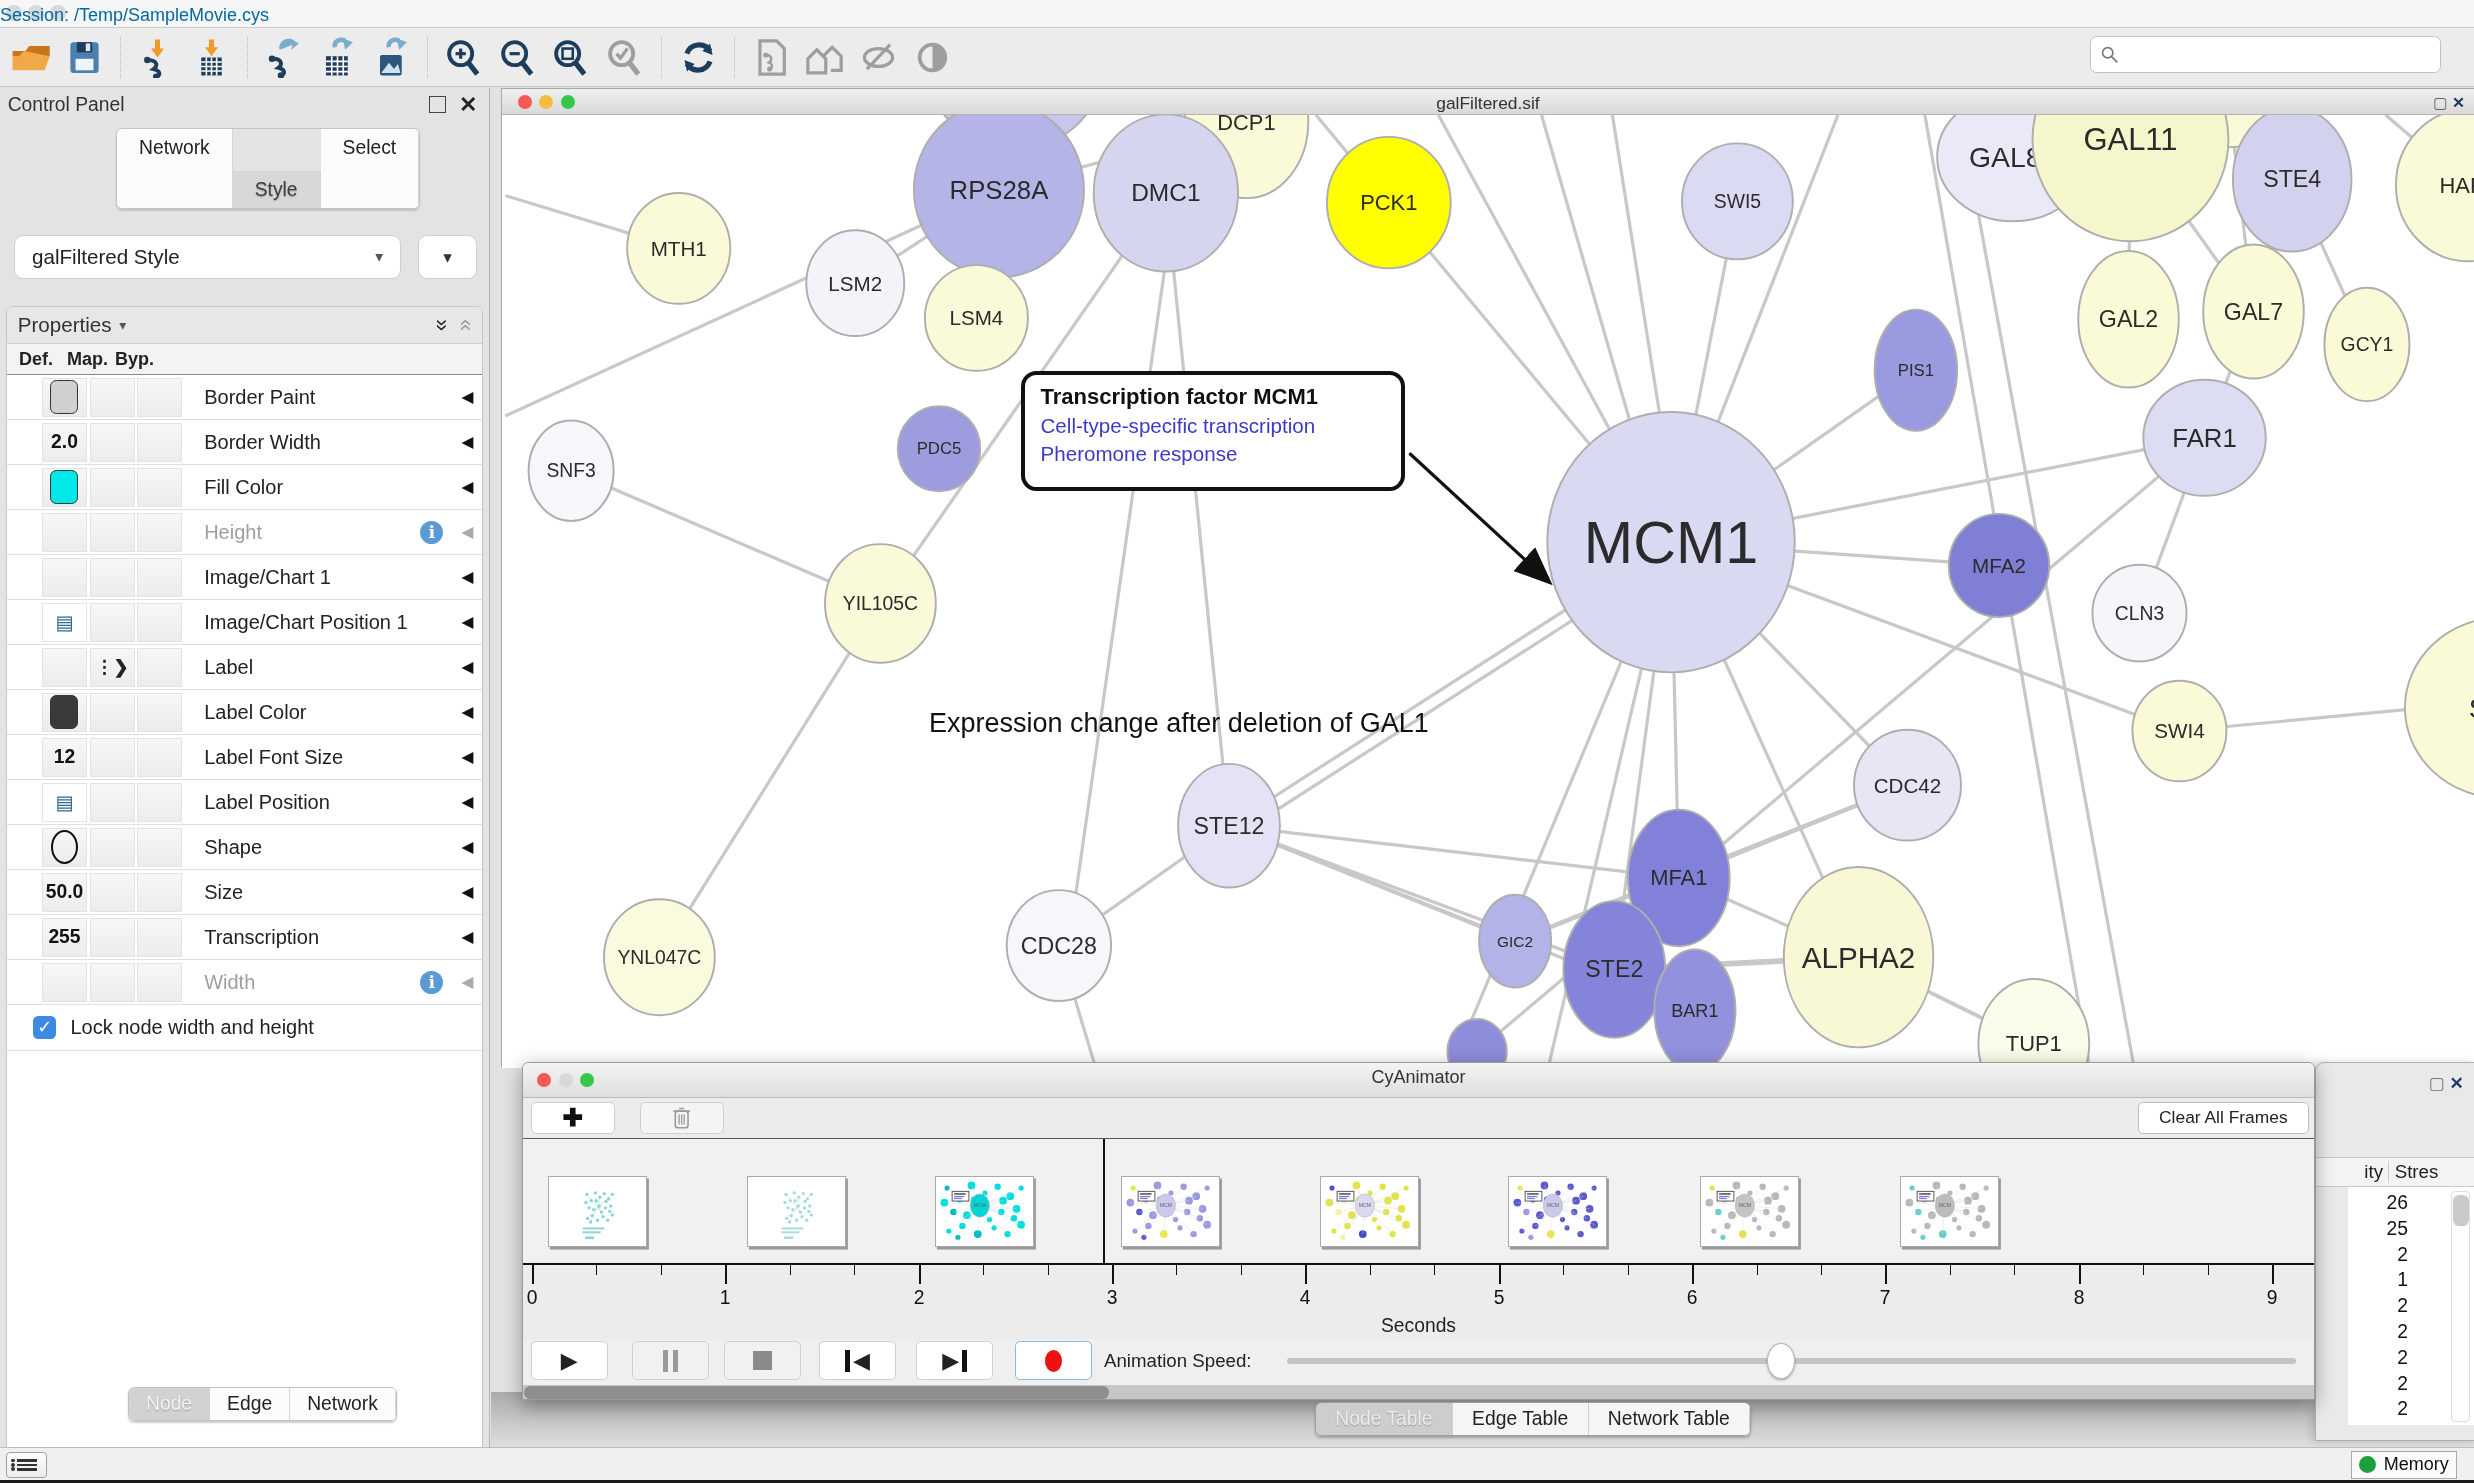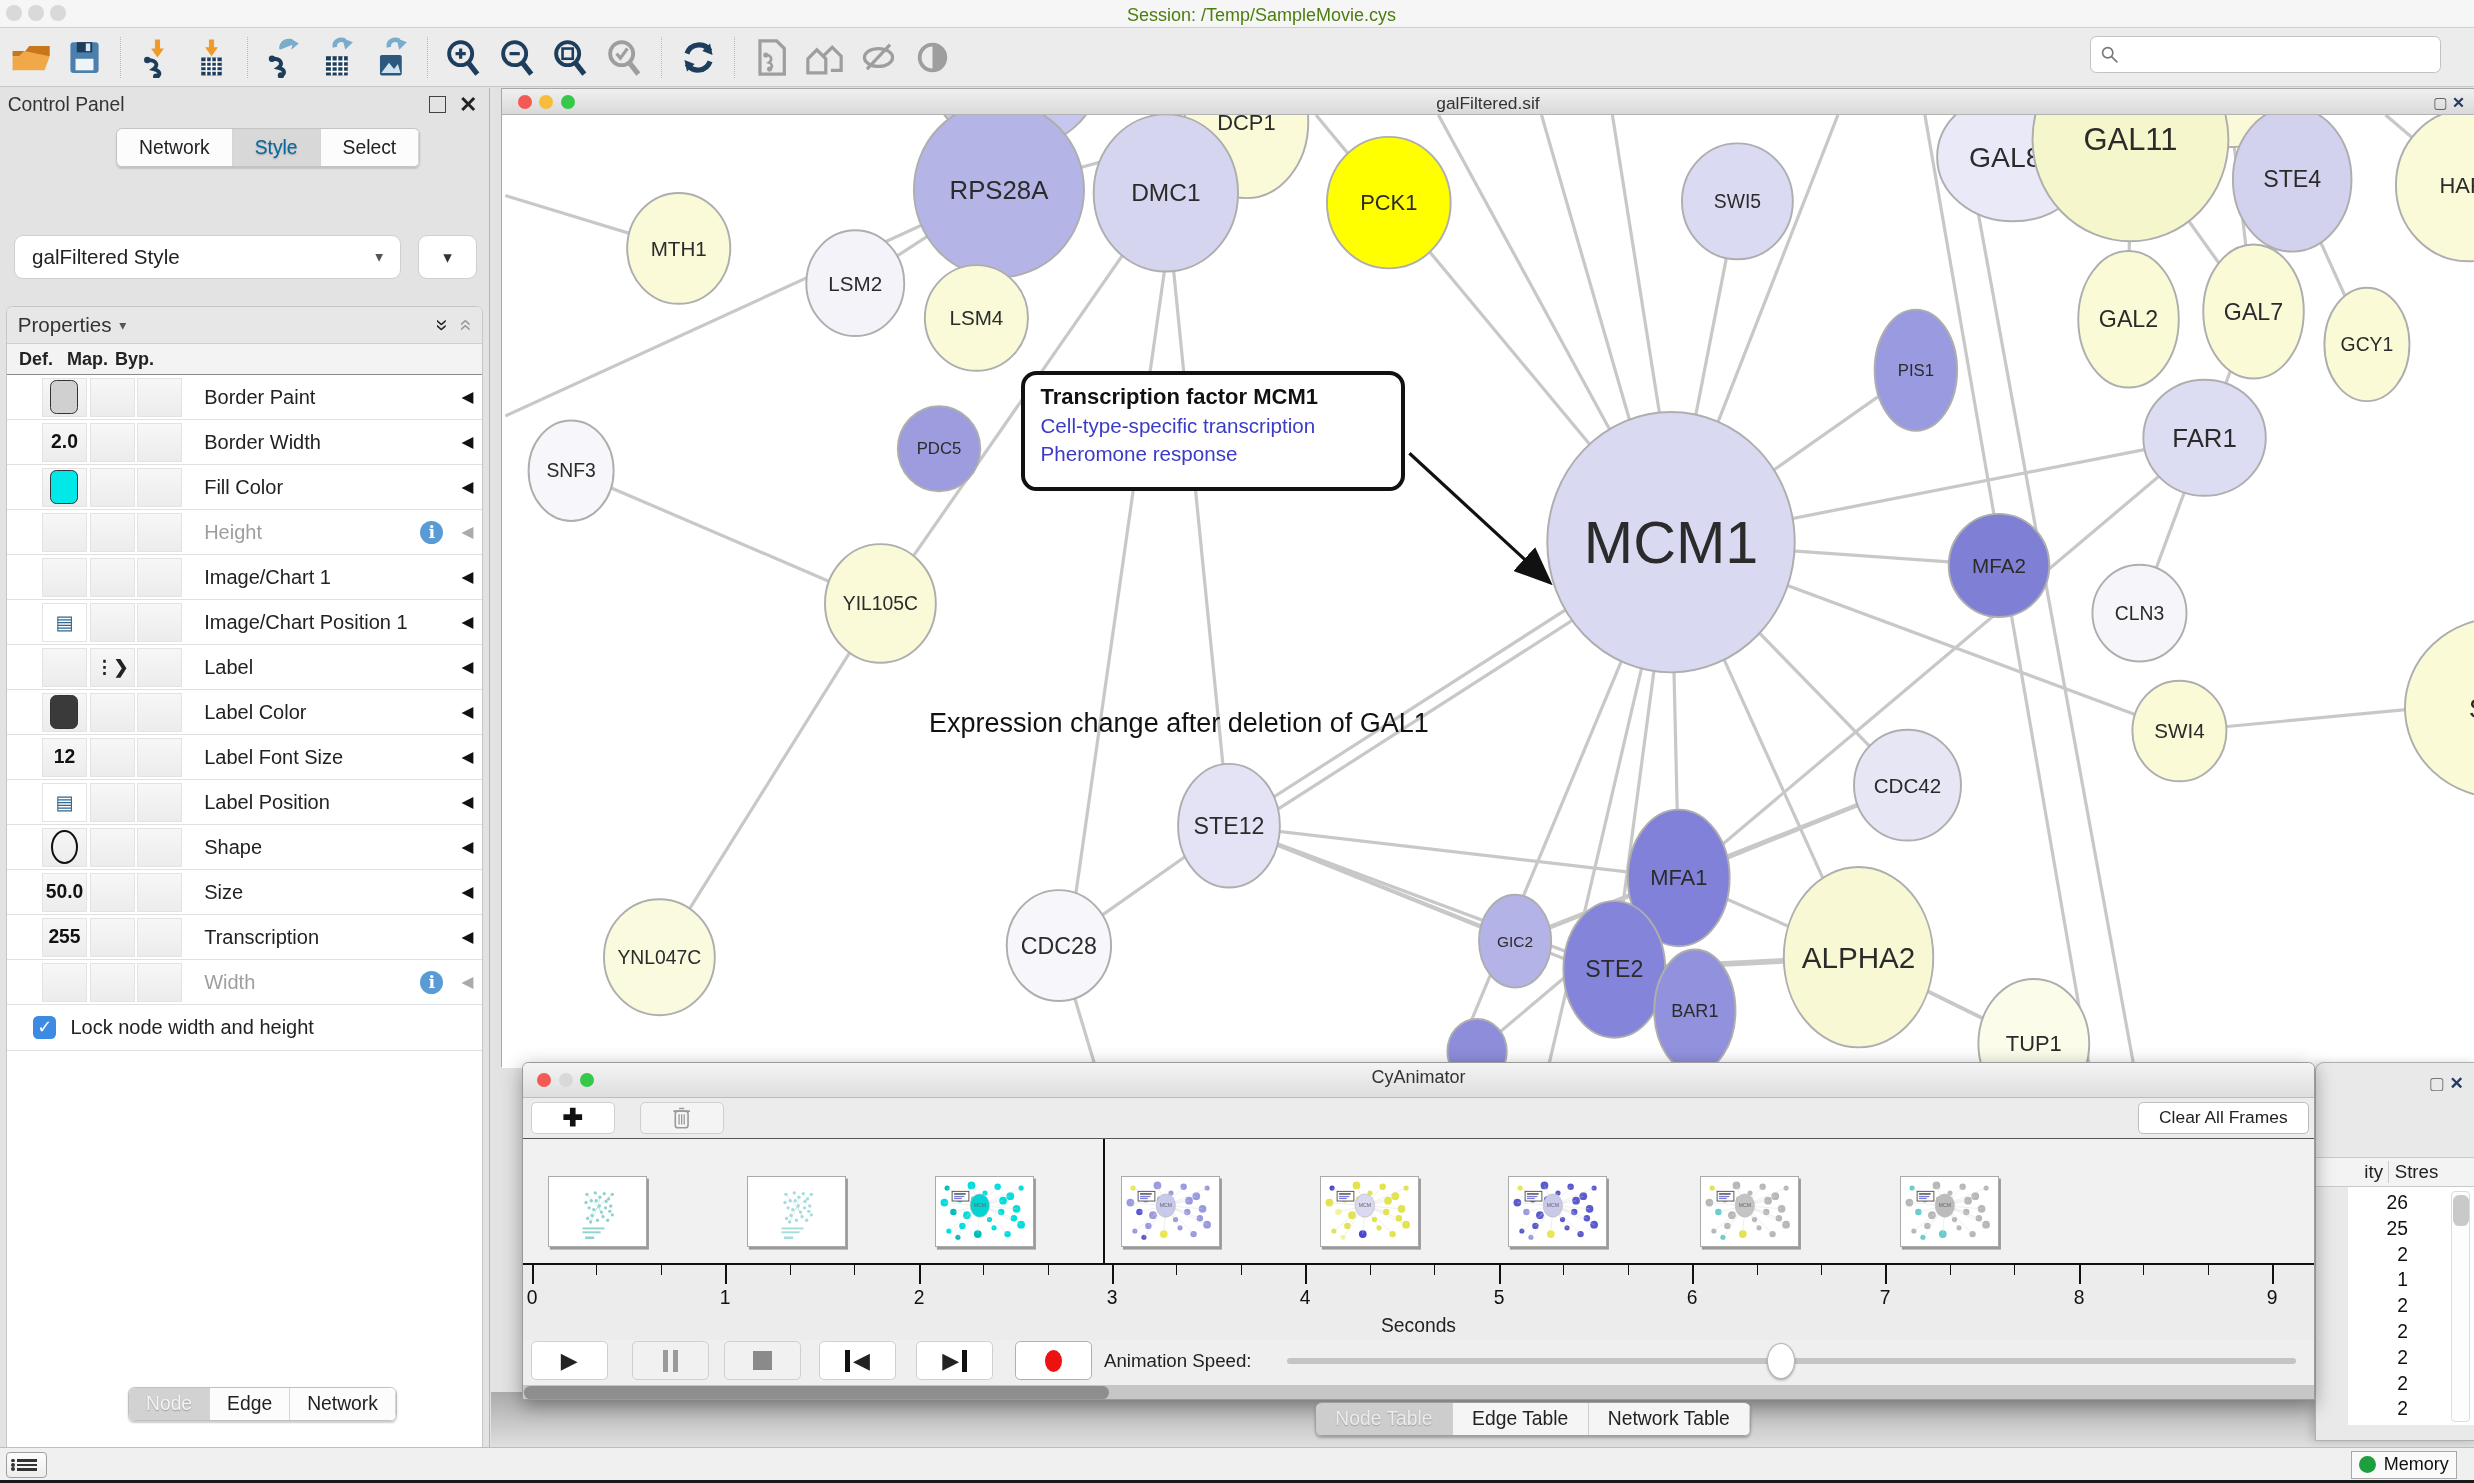--- a/index.html
+++ b/index.html
@@ -4,41 +4,41 @@
 <style>
   html,body{margin:0;padding:0;background:#d0d0d0;}
   *{box-sizing:border-box;}
   #screen{position:relative;width:2475px;height:1484px;background:#e2e2e2;
     font-family:"Liberation Sans",sans-serif;overflow:hidden;color:#222;}
   .abs{position:absolute;}
 
   
   #menubar{left:0;top:0;width:2475px;height:28px;background:#f6f6f6;border-bottom:0.6px solid #cfcfcf;}
   .tl-dot{width:15.5px;height:15.5px;border-radius:50%;background:#d9d9d9;display:inline-block;margin-right:6.4px;}
-  #session-title{width:100%;text-align:center;top:5.2px;font-size:18px;color:#4d7c0f;padding-left:48px;}
+  #session-title{width:100%;text-align:left;top:5.2px;font-size:18px;color:#0369a1;}
 
   
   #toolbar{left:0;top:28px;width:2475px;height:59px;background:#ececec;border-bottom:0.6px solid #c9c9c9;
     display:flex;align-items:center;padding-left:3.9px;}
   .tb-icon{width:46px;height:46px;display:flex;align-items:center;justify-content:center;margin:0 3.9px;}
   .tb-sep{width:0.6px;height:41px;border-left:1.3px dotted #b9b9b9;margin:0 9px;}
   #search-box{right:34px;top:36px;width:351px;height:37px;background:#fff;border:1.3px solid #c2c2c2;
     border-radius:6.4px;display:flex;align-items:center;padding:0 9px;}
   #search-box input{border:none;outline:none;font-size:18px;width:296px;background:transparent;
     font-family:"Liberation Sans",sans-serif;}
 
   
   #control-panel{left:0;top:88px;width:490px;height:1359px;background:#e3e3e3;border-right:1.3px solid #b5b5b5;}
   #cp-title{left:7.7px;top:6.4px;font-size:19.3px;color:#333;}
   #cp-float{right:43px;top:7.7px;width:17px;height:17px;border:1.9px solid #444;}
   #cp-close{right:11.6px;top:3.9px;font-size:22px;font-weight:bold;color:#222;}
   #cp-tabs{left:116px;top:40px;display:flex;border-radius:6.4px;overflow:hidden;border:0.6px solid #c4c4c4;
     box-shadow:0 1.3px 1.9px rgba(0,0,0,.15);}
   .cp-tab{padding:7.7px 22px;background:#fcfcfc;font-size:19.3px;color:#222;border-right:0.6px solid #d5d5d5;}
-  .cp-tab.sel{background:#d8d8d8;color:#0369a1;text-shadow:0 0.6px 1.3px #9a9a9a;}
+  .cp-tab.sel{background:#d8d8d8;color:#404040;text-shadow:0 0.6px 1.3px #9a9a9a;margin-top:42px;}
   #style-combo{left:14px;top:147px;width:387px;height:44px;background:#fff;border:1.3px solid #cfcfcf;
     border-radius:9px;display:flex;align-items:center;justify-content:space-between;padding:0 17px;font-size:20.6px;}
   #style-more{left:418px;top:147px;width:59px;height:44px;background:#fff;border:1.3px solid #cfcfcf;
     border-radius:9px;display:flex;align-items:center;justify-content:center;font-size:17px;color:#333;}
 
   #props-panel{left:6.4px;top:218px;width:477px;height:1155px;background:#fff;border:1.3px solid #c6c6c6;border-radius:6.4px;overflow:hidden;}
   #props-header{height:37px;background:#e7e7e7;border-bottom:0.6px solid #cfcfcf;display:flex;align-items:center;padding:0 10.3px;font-size:20.6px;color:#333;}
   .chev{display:inline-block;transform:rotate(90deg);font-size:22px;margin-left:11.6px;}
   #props-cols{height:31px;background:#f3f3f3;border-bottom:1.3px solid #8a8a8a;display:flex;align-items:center;
     font-size:18px;font-weight:bold;color:#222;}

